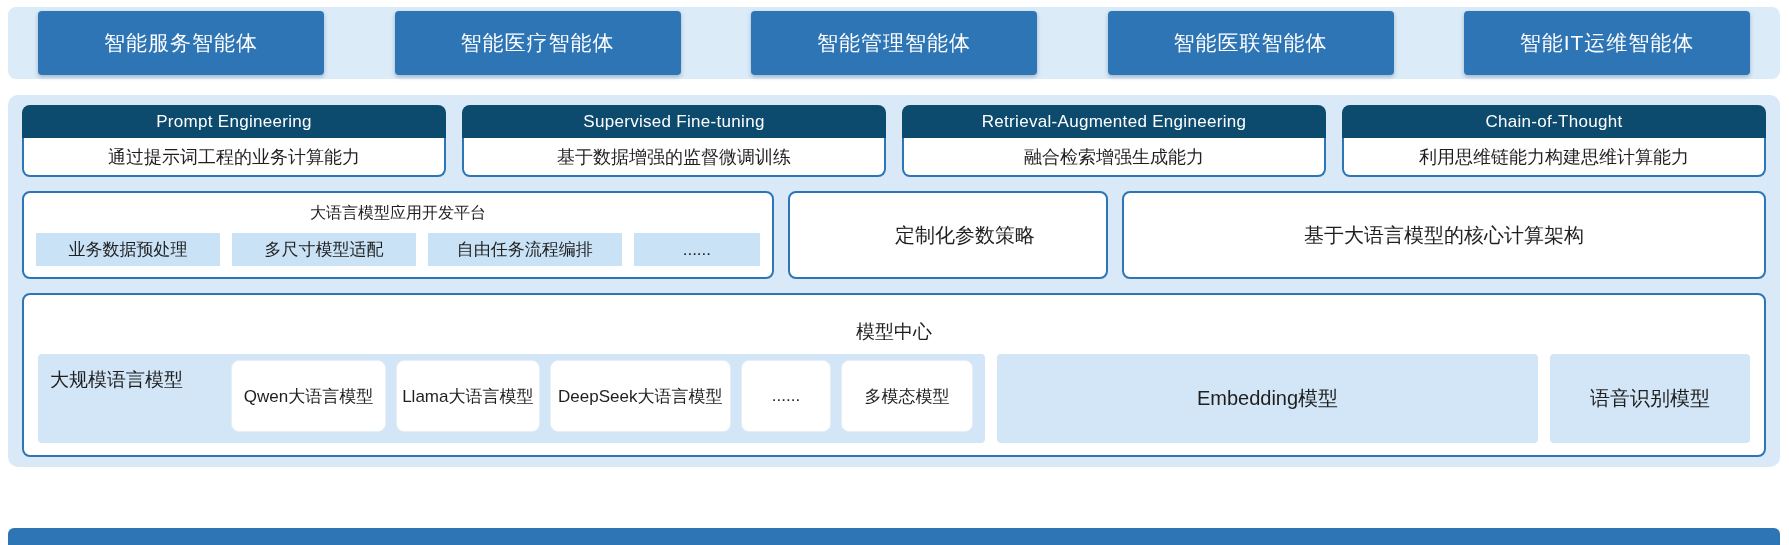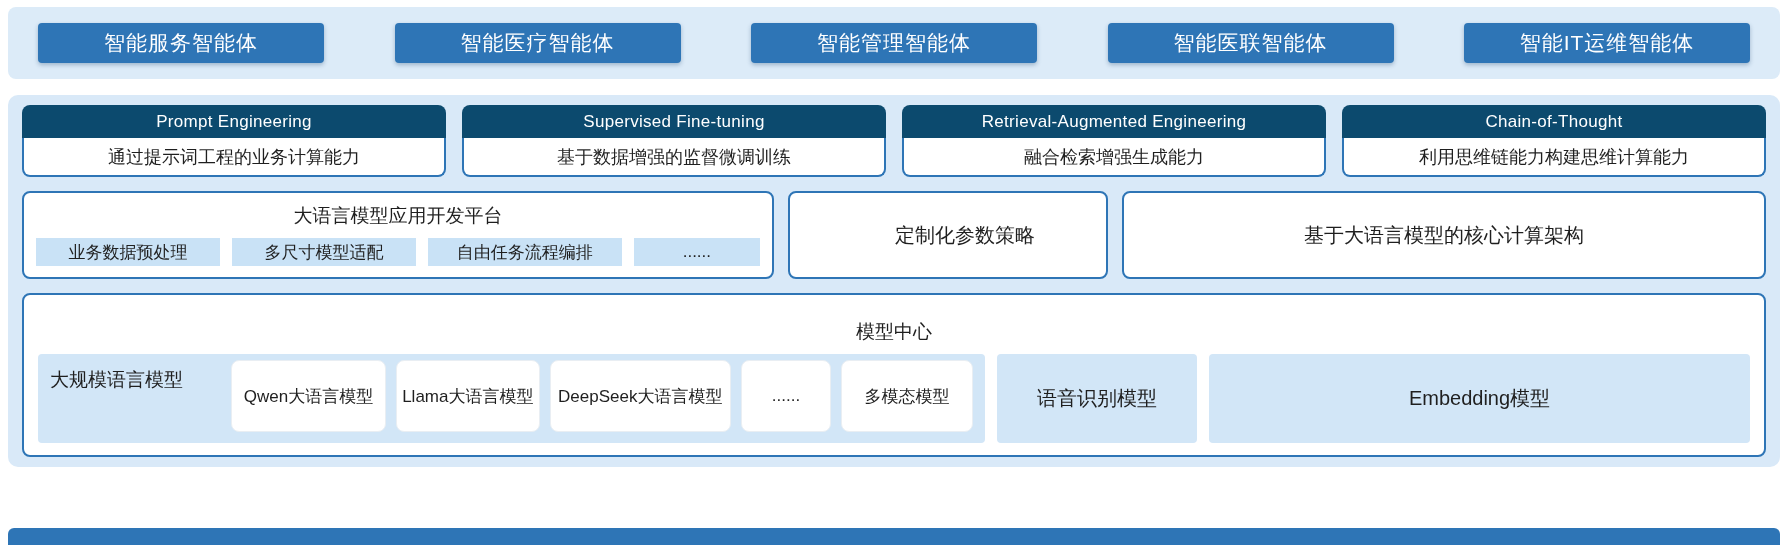--- a/index.html
+++ b/index.html
@@ -9,21 +9,21 @@
     -webkit-font-smoothing:antialiased;
   }
   
   .agents-band{
     position:absolute;left:8px;top:7px;width:1772px;height:72px;
     background:#dcebf8;border-radius:8px;box-sizing:border-box;
     display:flex;align-items:center;justify-content:space-between;
     padding:0 30px;
   }
   .agent-btn{
-    width:286px;height:40px;background:#2e75b6;border-radius:4px;
+    width:286px;height:64px;background:#2e75b6;border-radius:4px;
     color:#ffffff;font-size:21px;display:flex;align-items:center;justify-content:center;
     box-shadow:0 2px 4px rgba(40,80,120,0.35);letter-spacing:1px;
   }
   
   .main-panel{
     position:absolute;left:8px;top:95px;width:1772px;height:372px;
     background:#d9e9f8;border-radius:10px;box-sizing:border-box;
     padding:10px 14px;
   }
   
@@ -39,21 +39,21 @@
     border-radius:0 0 8px 8px;flex:1;box-sizing:border-box;
     display:flex;align-items:center;justify-content:center;font-size:18px;
   }
   
   .plat-row{display:flex;gap:14px;height:88px;margin-top:14px;}
   .white-box{
     background:#ffffff;border:2px solid #2e75b6;border-radius:8px;
     box-sizing:border-box;
   }
   .dev-platform{width:752px;display:flex;flex-direction:column;padding:8px 12px 11px;}
-  .dev-title{text-align:center;font-size:19px;padding:2px 0 9px;}
+  .dev-title{text-align:center;font-size:16px;padding:2px 0 9px;}
   .dev-chips{display:flex;gap:12px;flex:1;}
   .chip{
     display:flex;align-items:center;justify-content:center;
     font-size:17px;border-radius:0;white-space:nowrap;
   }
   .chip.blue{background:#c9e2f6;color:#1f1f1f;}
   .center-label-box{display:flex;align-items:center;justify-content:center;font-size:20px;}
   .custom-params{width:320px;padding-left:34px;}
   .core-arch{flex:1;}
   
@@ -128,20 +128,20 @@
       <div class="panel-blue llm-group">
         <div class="llm-title">大规模语言模型</div>
         <div class="llm-chips">
           <div class="chip white" style="flex:186">Qwen大语言模型</div>
           <div class="chip white" style="flex:172">Llama大语言模型</div>
           <div class="chip white" style="flex:218">DeepSeek大语言模型</div>
           <div class="chip white" style="flex:107">......</div>
           <div class="chip white" style="flex:158">多模态模型</div>
         </div>
       </div>
+      <div class="panel-blue embedding-model">Embedding模型</div>
       <div class="panel-blue speech-model">语音识别模型</div>
-      <div class="panel-blue embedding-model">Embedding模型</div>
     </div>
   </div>
 
 </div>
 
 <div class="bottom-strip"></div>
 
 </body></html>

